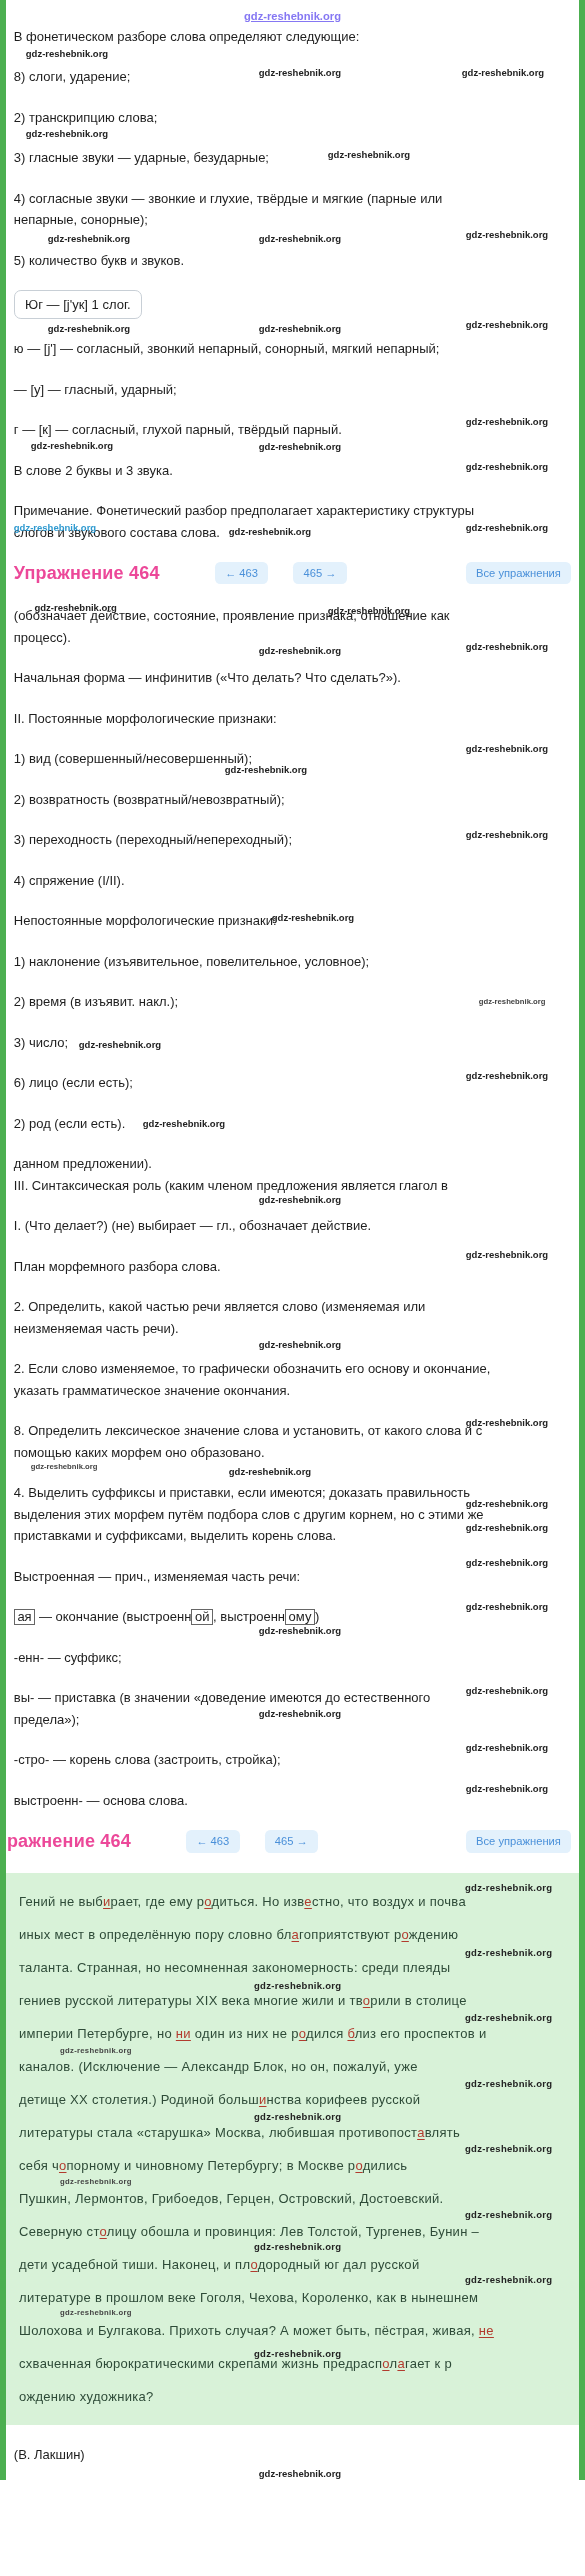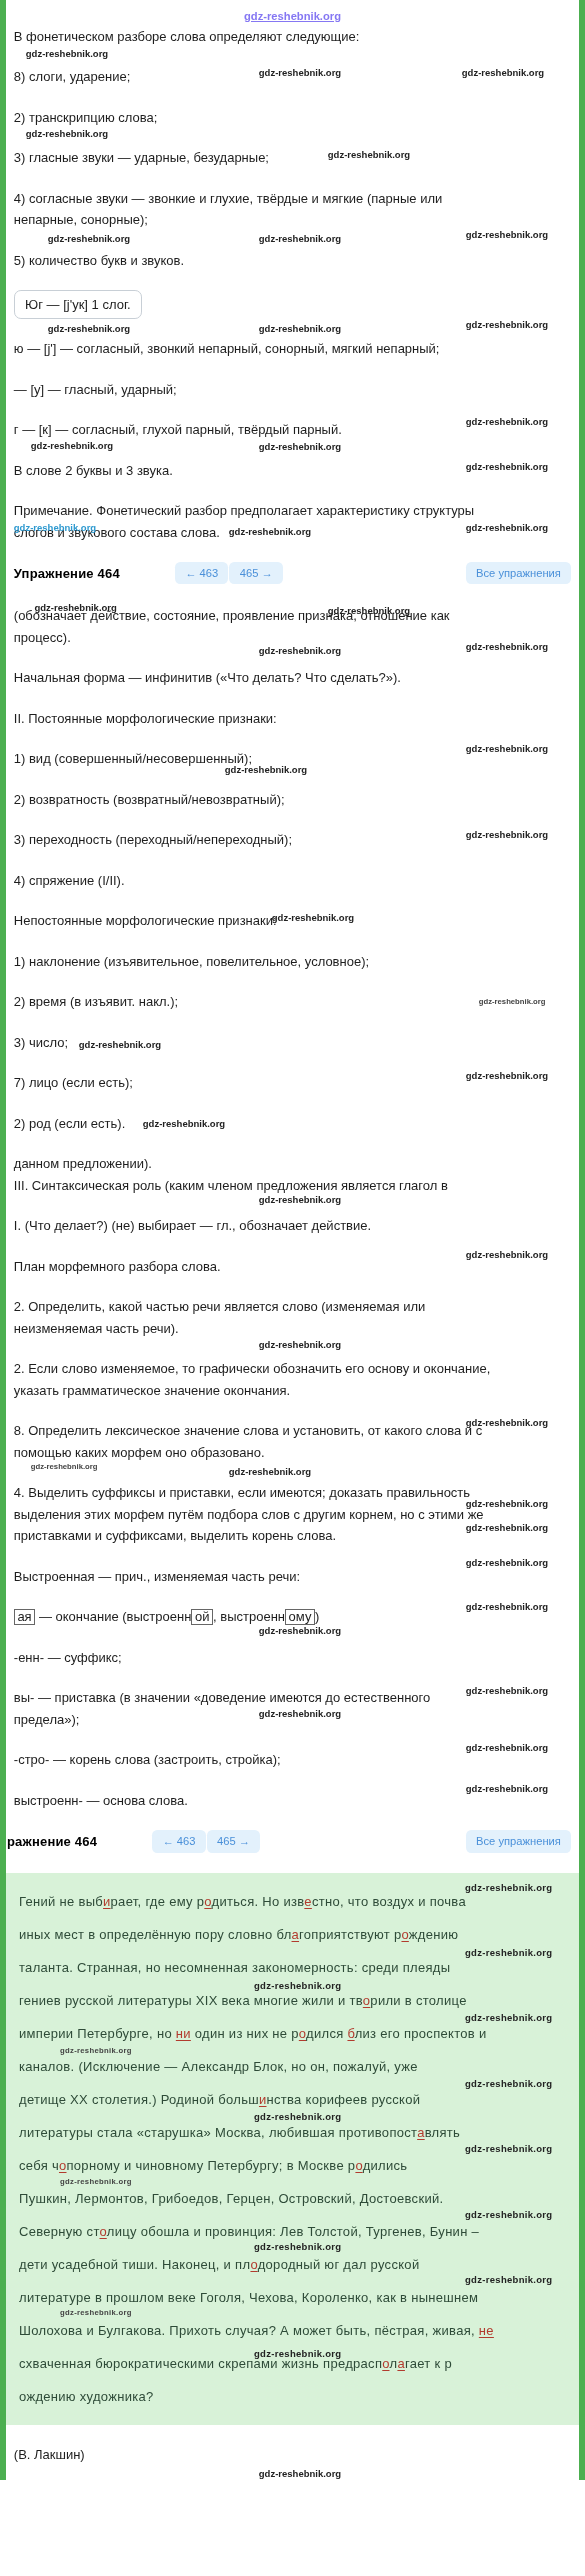--- a/index.html
+++ b/index.html
@@ -11,26 +11,26 @@
   .content{position:relative;padding:5.2px 13.8px 0 13.8px;color:#1e1e1e;font-size:13px;line-height:21.5px}
   .top-wm{text-align:center;height:20.7px}
   .wmlink{font-size:11.2px;font-weight:700;color:#8577f3;text-decoration:underline;cursor:pointer}
   .para{position:relative;margin-bottom:19px}
   .ln{white-space:nowrap}
   .wm{position:absolute;font-size:9.5px;font-weight:700;color:#222;white-space:nowrap;z-index:3;line-height:12px}
   .wm.small{font-size:7.7px;color:#444}
   .wm.blue{color:#2f9ad0}
   .boxed{display:inline-block;border:0.9px solid #c8cfd6;border-radius:6.9px;padding:2.6px 10.3px}
   .ex-header{display:flex;align-items:center;margin:8.6px 0 20.7px 0;position:relative}
-  .ex-header h2{font-size:13px;font-weight:700;color:#000000;letter-spacing:0.2px}
+  .ex-header h2{font-size:18px;font-weight:700;color:#ec4899;letter-spacing:0.2px}
   .ex-header h2.cut{margin-left:-6.9px}
   .ex-header .nav{margin-left:55px;display:flex}
   .ex-header .spacer{flex:1}
   .pill{border:none;background:#e3f1fc;color:#4a90d9;font-family:inherit;font-size:11.2px;padding:5.2px 10.3px;border-radius:5.2px;cursor:pointer;white-space:nowrap}
-  .pill + .pill{margin-left:1px}
+  .pill + .pill{margin-left:25px}
   .orth{color:#b23b2e;text-decoration:underline;text-underline-offset:1.7px}
   .mbox{display:inline-block;border:0.9px solid #666;padding:0 2.6px;line-height:13.8px}
   .green-block{position:relative;background:#d8f2d8;margin:0 -13.8px 19px -13.8px;padding:12px 19px;color:#2e4b38;line-height:33px;letter-spacing:0.3px}
   .author{margin-bottom:19px}
 </style>
 </head>
 <body>
 
 <div class="page">
   <div class="edge left"></div>
@@ -169,21 +169,21 @@
       <div class="ln">2) время (в изъявит. накл.);</div>
       <span class="wm small" style="left:465px;top:5.2px">gdz-reshebnik.org</span>
     </div>
 
     <div class="para">
       <div class="ln">3) число;</div>
       <span class="wm" style="left:65px;top:6.9px">gdz-reshebnik.org</span>
     </div>
 
     <div class="para">
-      <div class="ln">7) лицо (если есть);</div>
+      <div class="ln">6) лицо (если есть);</div>
       <span class="wm" style="left:452px;top:-1.7px">gdz-reshebnik.org</span>
     </div>
 
     <div class="para">
       <div class="ln">2) род (если есть).</div>
       <span class="wm" style="left:129px;top:5.2px">gdz-reshebnik.org</span>
     </div>
 
     <div class="para">
       <div class="ln">данном предложении).</div>

